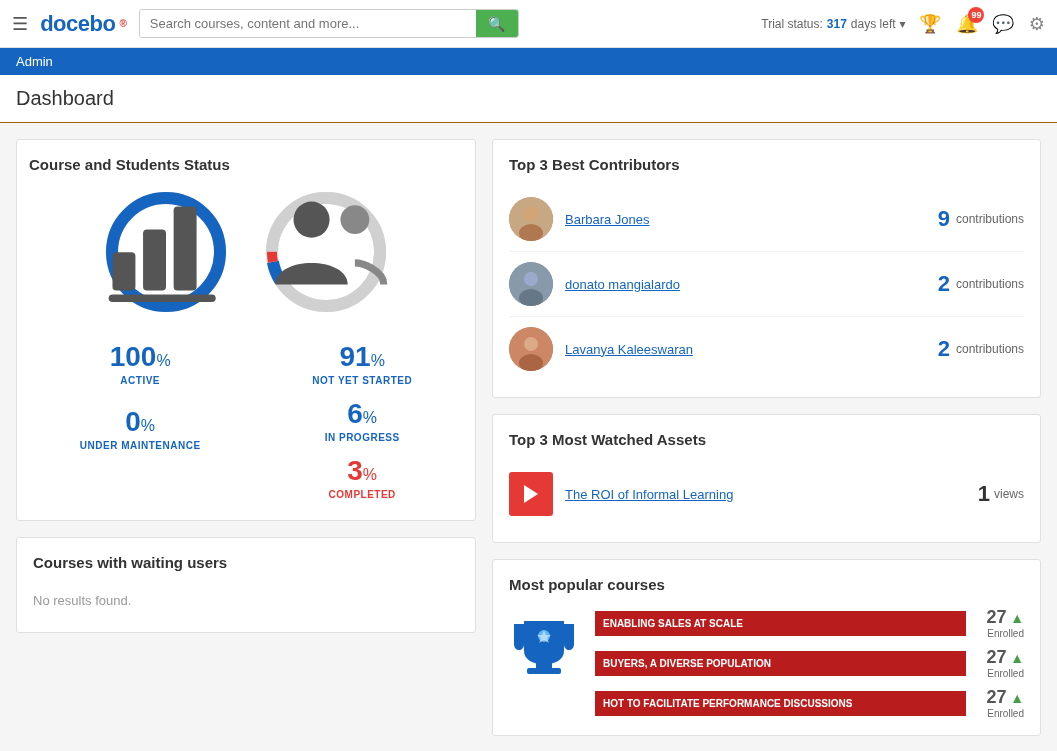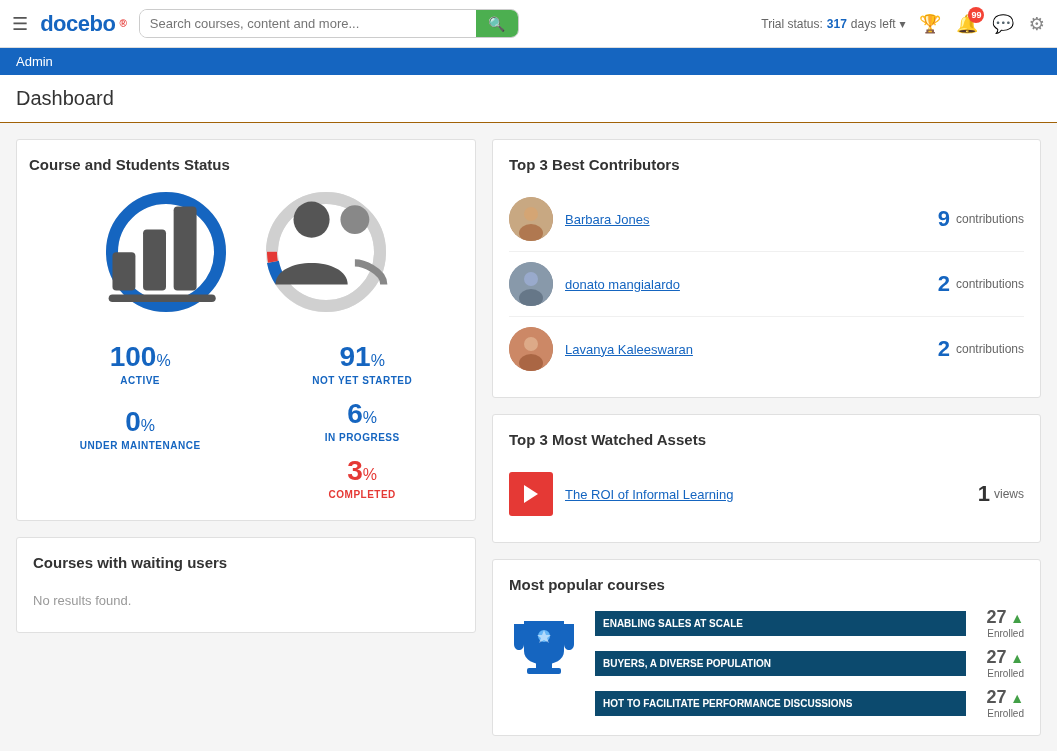--- a/index.html
+++ b/index.html
@@ -16,21 +16,21 @@
       gap: 12px;
     }
     .hamburger { font-size: 18px; cursor: pointer; color: #555; }
     .logo { display: flex; align-items: center; gap: 4px; }
     .logo-text { font-size: 22px; font-weight: bold; color: #1565c0; letter-spacing: -0.5px; }
     .search-bar {
       display: flex;
       flex: 1;
       max-width: 380px;
       border: 1px solid #ccc;
-      border-radius: 8px;
+      border-radius: 3px;
       overflow: hidden;
     }
     .search-input {
       flex: 1;
       padding: 6px 10px;
       border: none;
       outline: none;
       font-size: 13px;
       color: #999;
     }
@@ -192,21 +192,21 @@
     .views-count { font-size: 22px; font-weight: bold; color: #333; margin-right: 4px; }
     .views-label { font-size: 12px; color: #666; text-align: right; }
 
     
     .popular-card { }
     .popular-inner { display: flex; gap: 16px; align-items: center; }
     .trophy-icon { font-size: 60px; color: #1565c0; flex-shrink: 0; }
     .course-bars { flex: 1; display: flex; flex-direction: column; gap: 8px; }
     .course-bar-row { display: flex; align-items: center; gap: 8px; }
     .course-bar {
-      background: #0c4a6e;
+      background: #b91c1c;
       color: white;
       font-size: 10px;
       font-weight: 600;
       padding: 6px 8px;
       flex: 1;
       line-height: 1.3;
       text-transform: uppercase;
     }
     .enroll-info { text-align: right; min-width: 50px; }
     .enroll-count { font-size: 18px; font-weight: bold; color: #555; }

